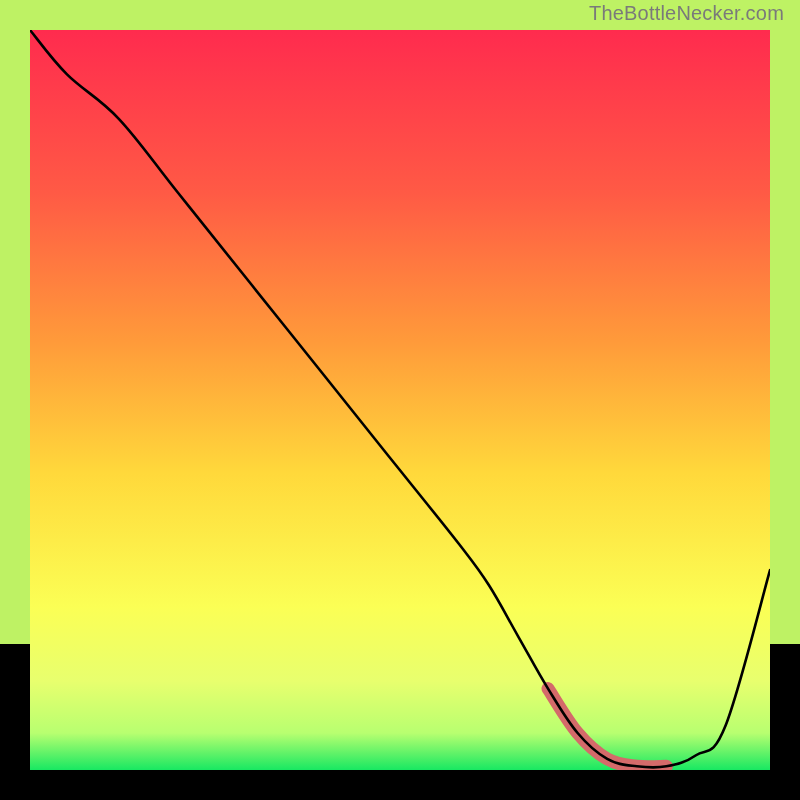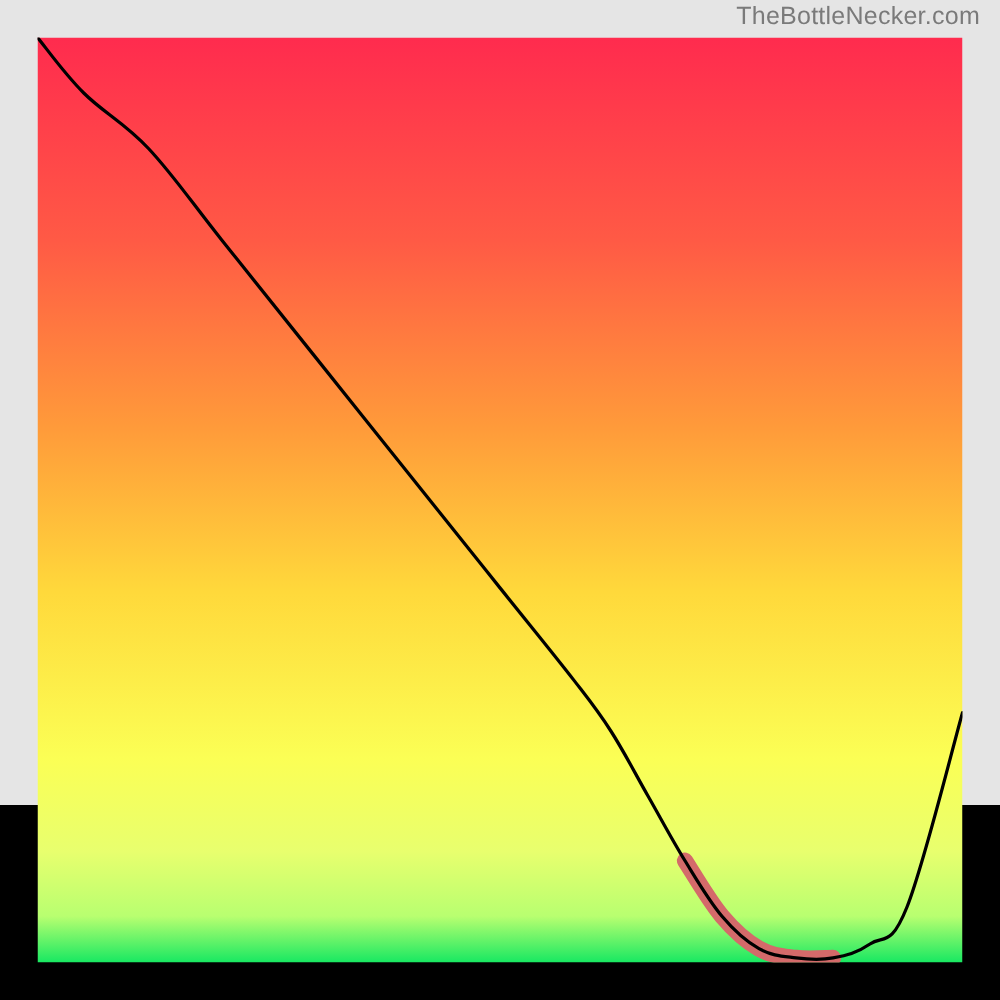--- a/index.html
+++ b/index.html
@@ -8,21 +8,21 @@
     width: 800px;
     height: 800px;
     background: #000;
     font-family: Arial, Helvetica, sans-serif;
     overflow: hidden;
   }
   .frame {
     position: relative;
     width: 800px;
     height: 644px;
-    background: #e5e5e5;
+    background: #bef264;
   }
   .attribution {
     position: absolute;
     top: 2px;
     right: 16px;
     color: #7a7a7a;
     font-size: 20px;
     font-weight: 500;
     letter-spacing: 0.2px;
   }

